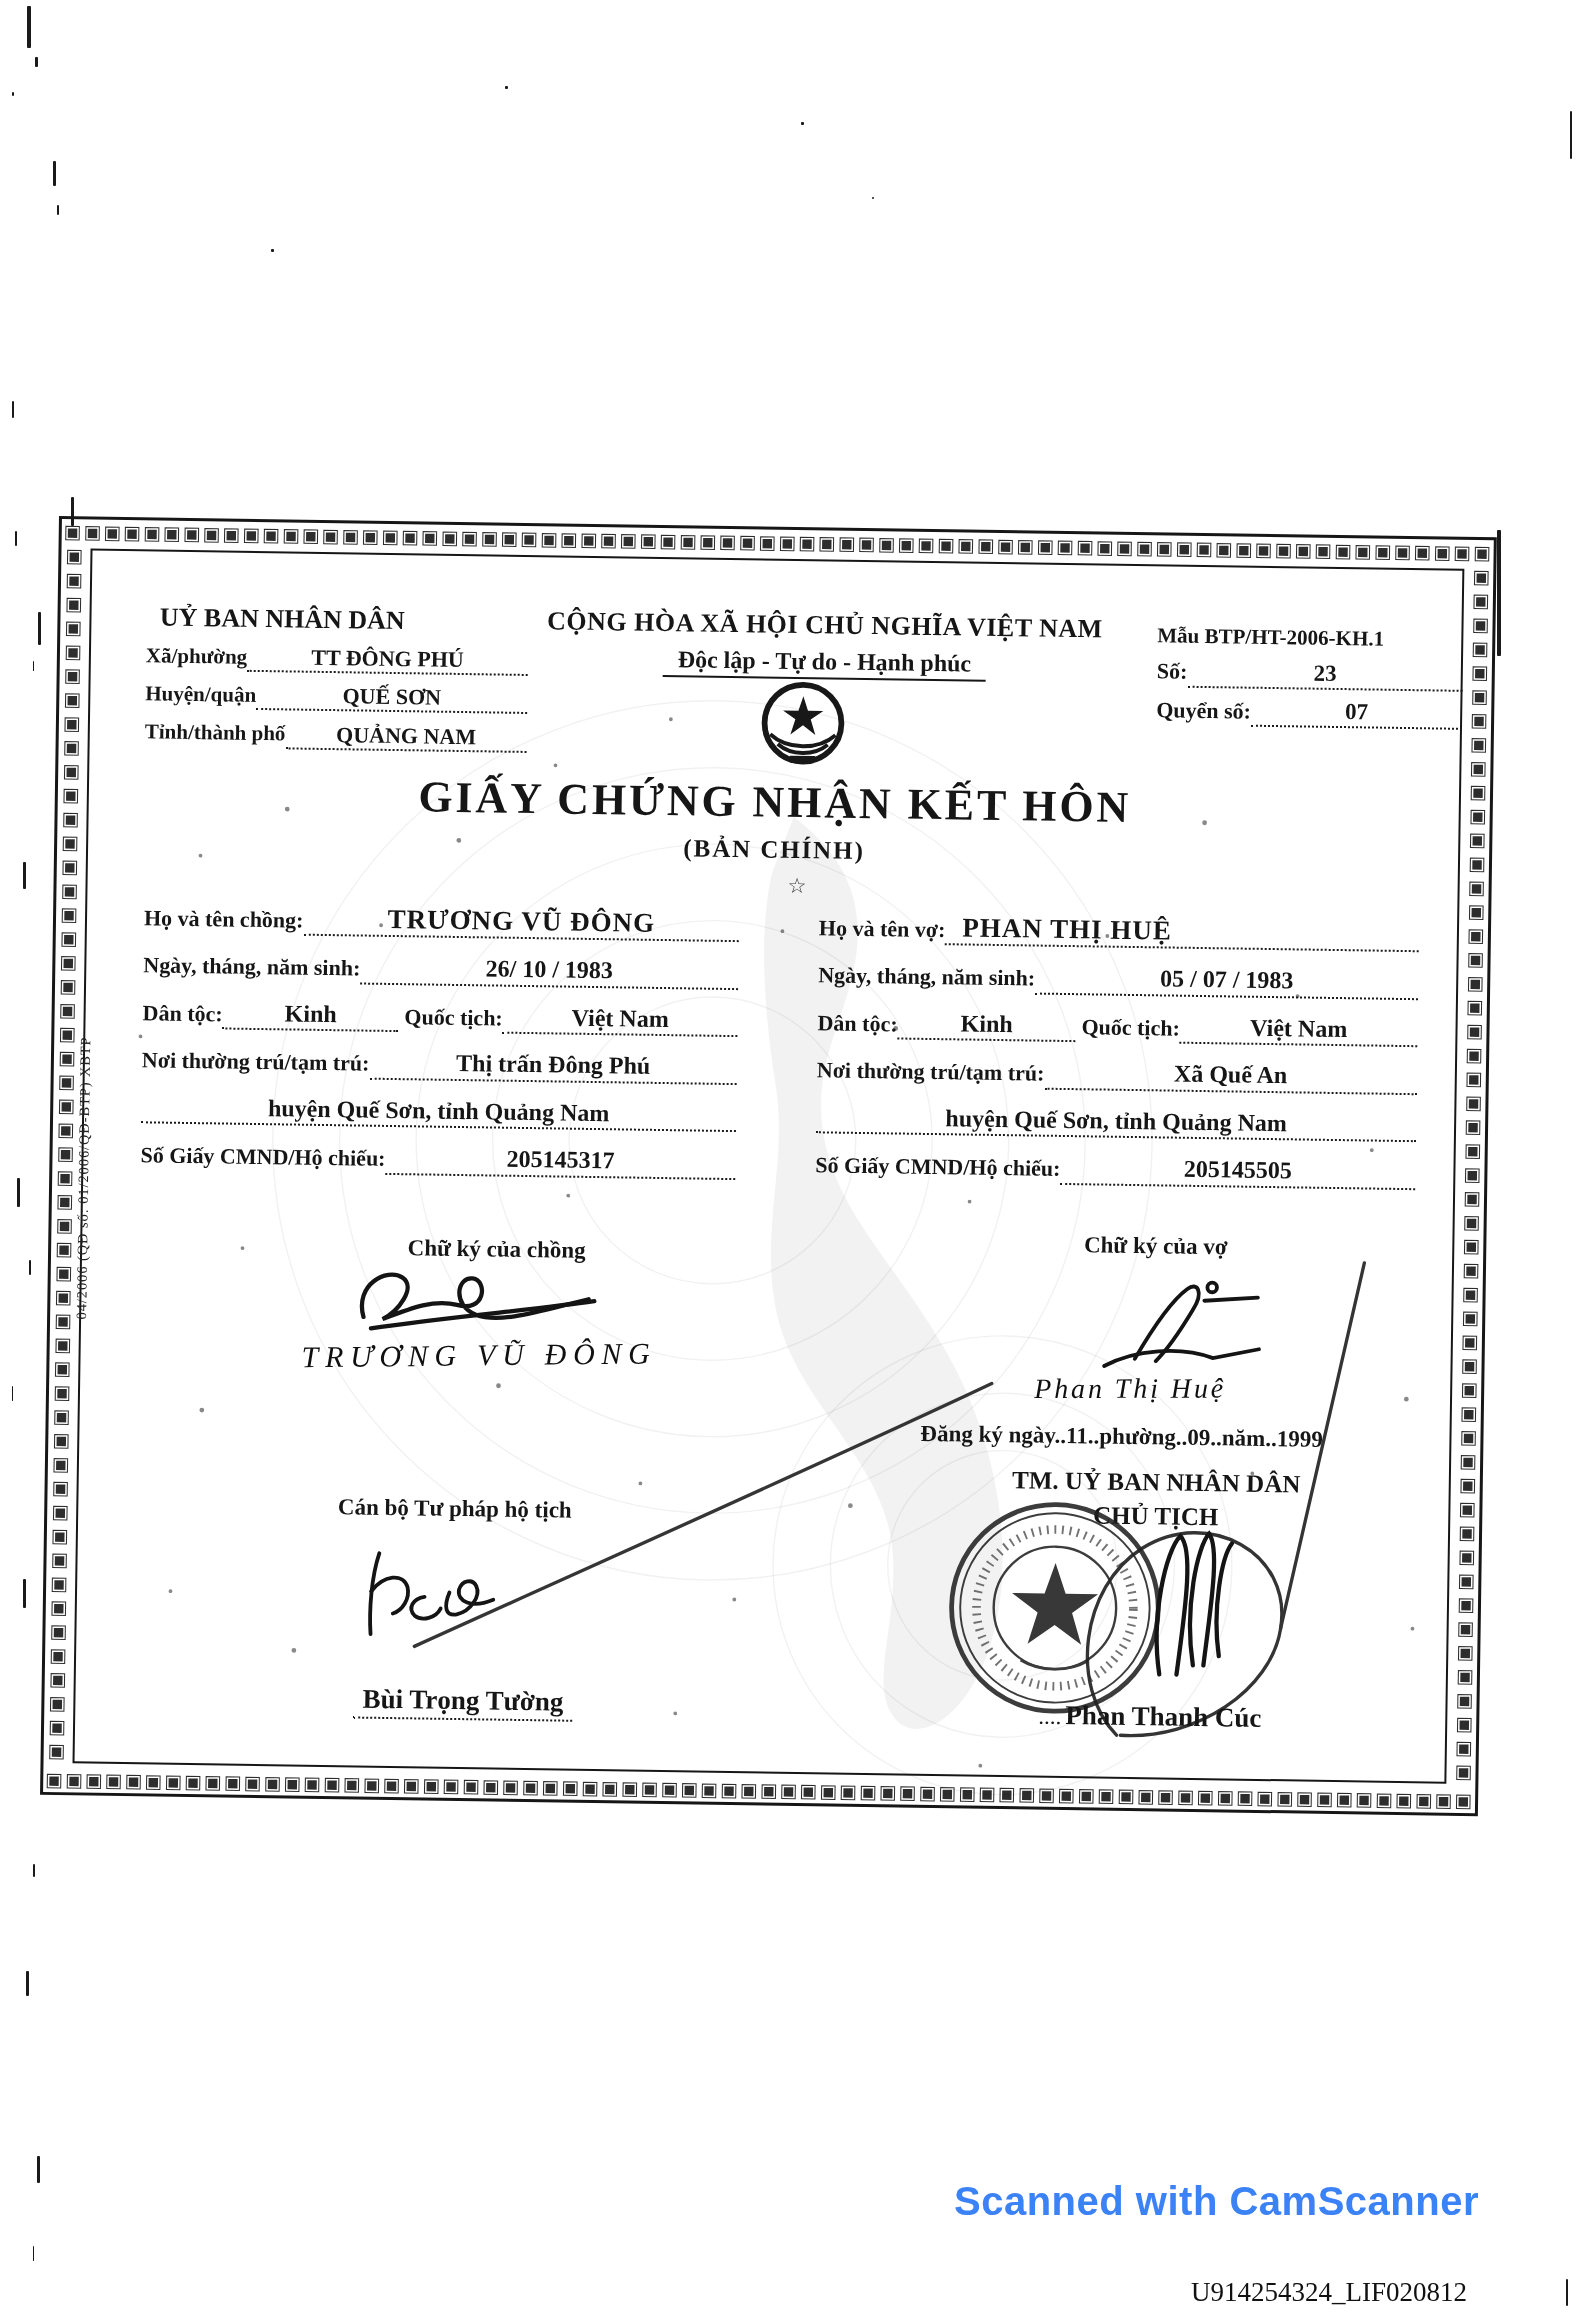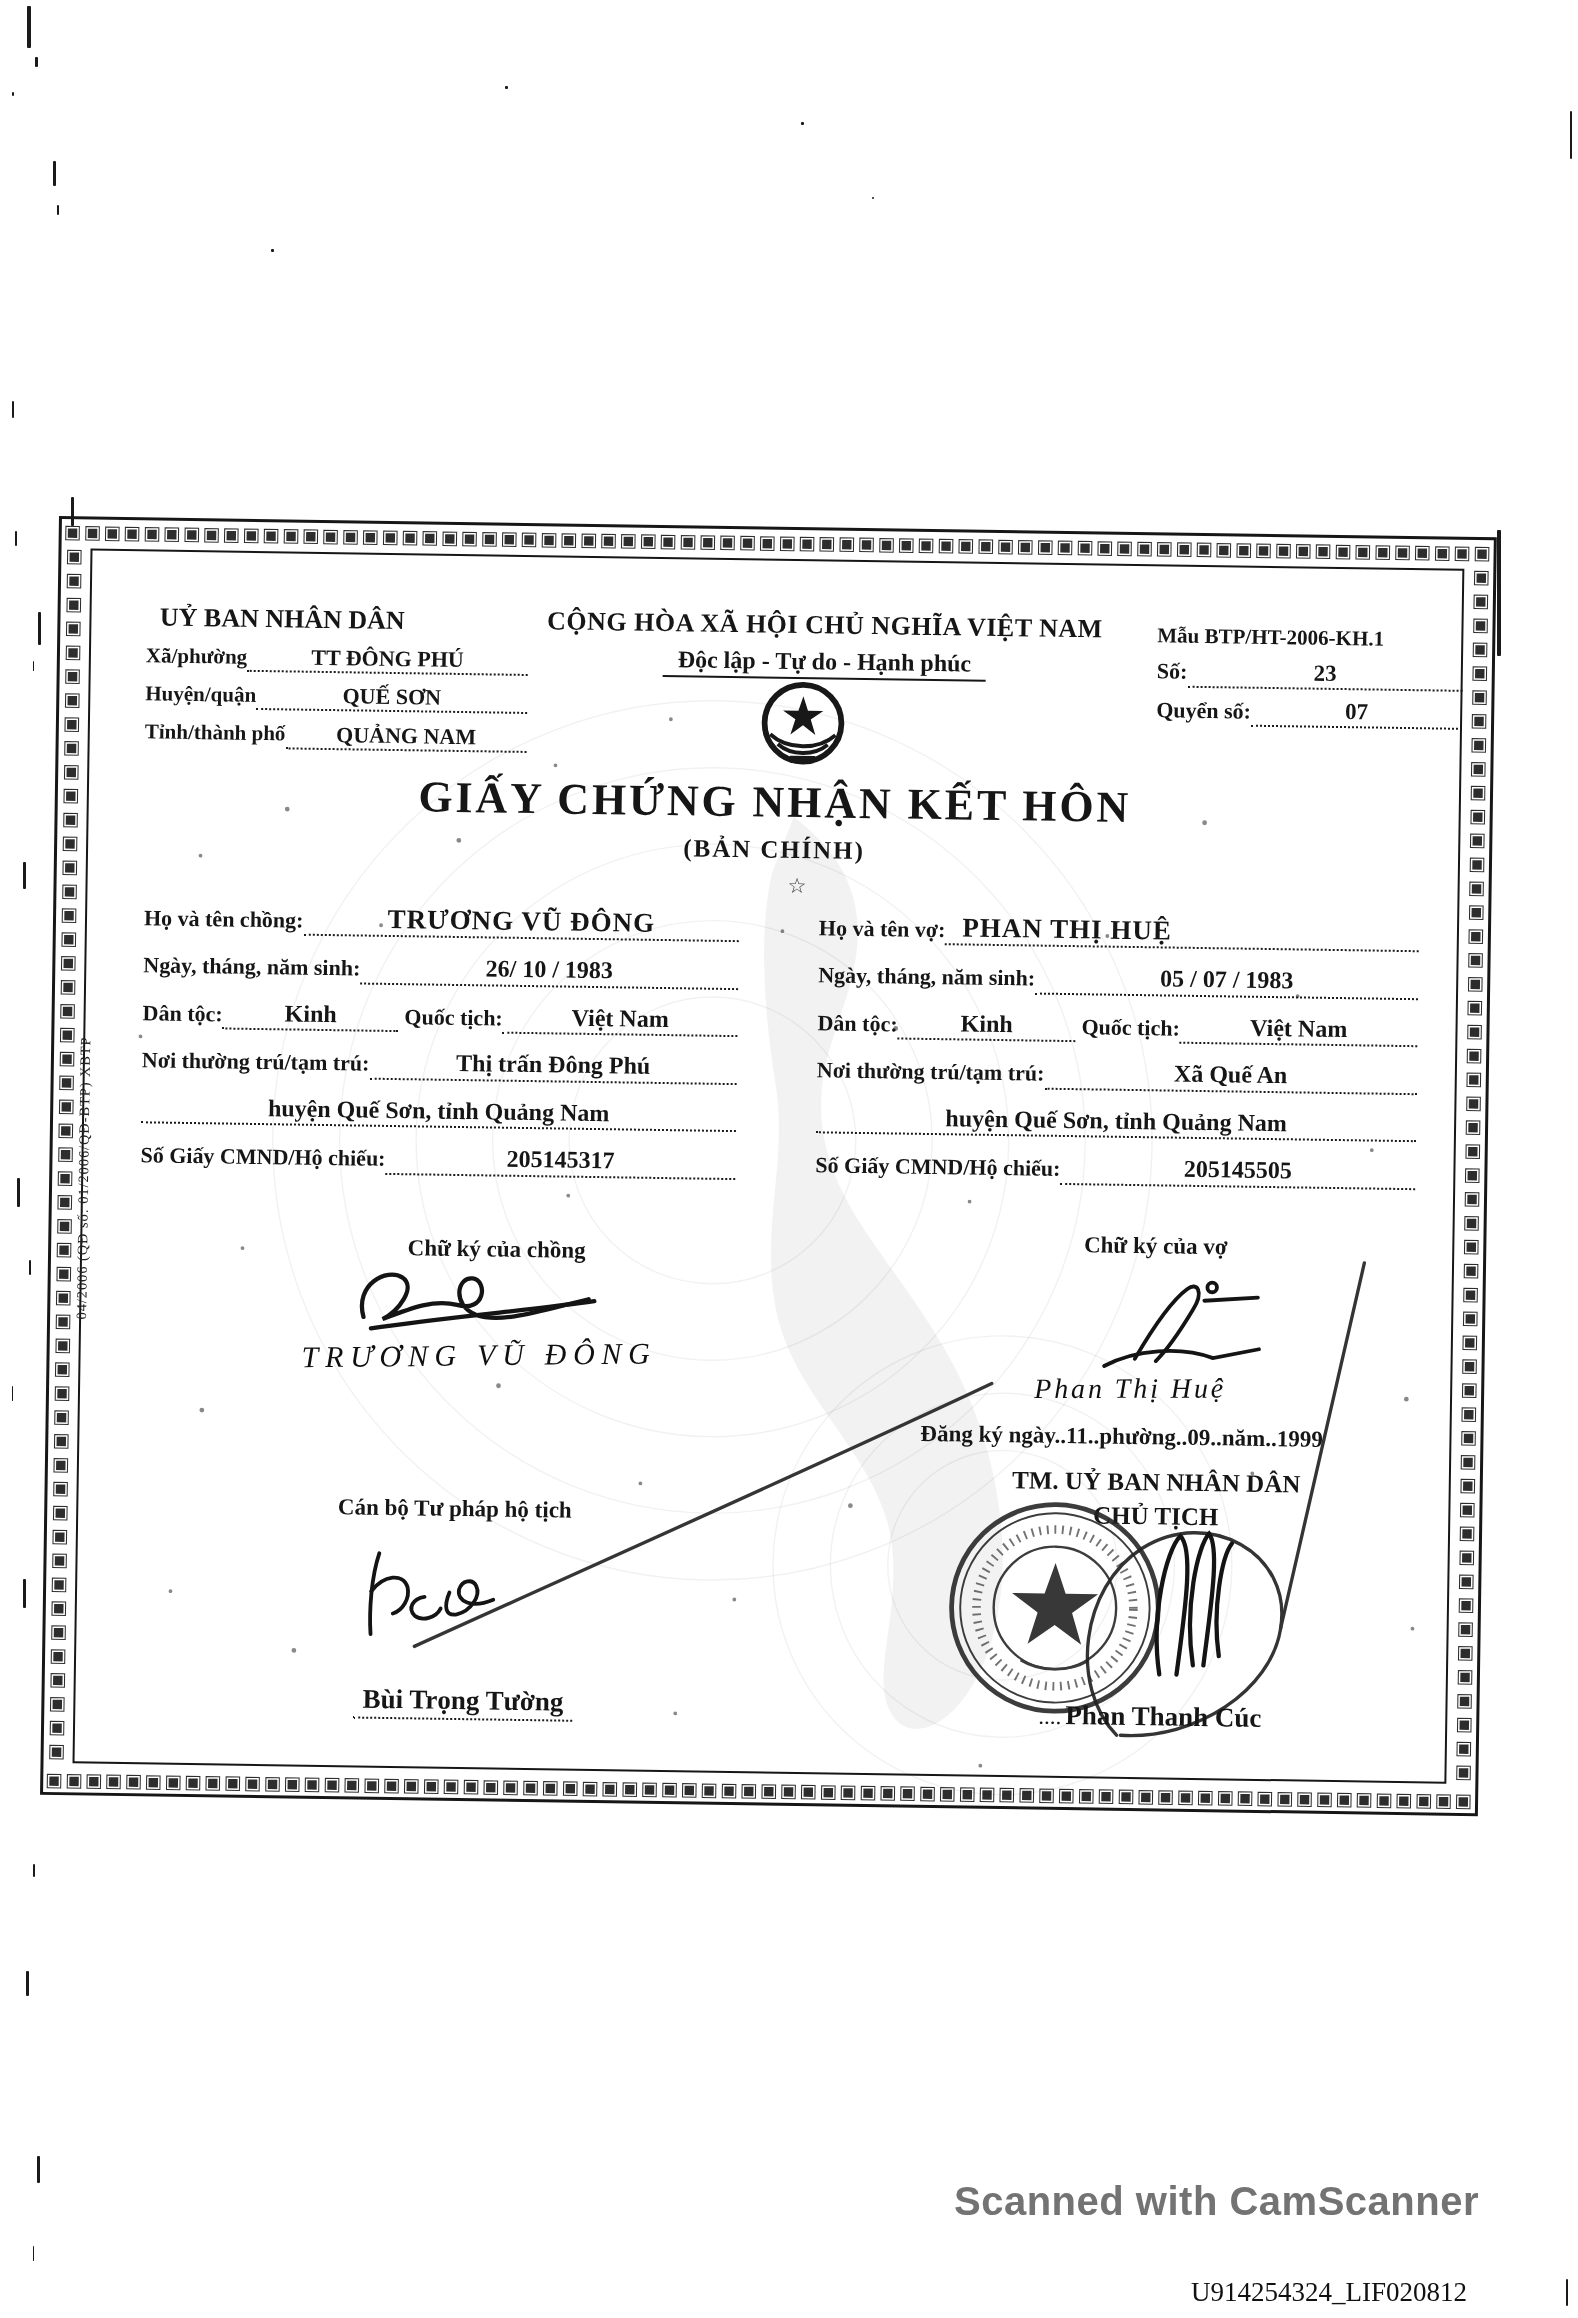--- a/index.html
+++ b/index.html
@@ -41,21 +41,21 @@
   .reg-line{font-size:23px;font-weight:bold;white-space:nowrap;}
   .off-name{font-size:27px;font-weight:bold;}
   .dotted-u{display:inline-block;border-bottom:2.9px dotted #1a1a1a;padding:0 9.6px 1.9px;}
   .side-note{position:absolute;left:23px;top:379px;height:421px;writing-mode:vertical-rl;
              transform:rotate(180deg);font-size:14.3px;color:#222;letter-spacing:1px;z-index:5;white-space:nowrap;}
   .overlay{position:absolute;inset:0;pointer-events:none;}
   
   .artifact{position:absolute;background:#1a1a1a;border-radius:1px;}
   
   .footer-brand{position:absolute;left:954px;top:2179px;font-family:"Liberation Sans","DejaVu Sans",sans-serif;
-                font-weight:bold;font-size:40px;color:#737373;letter-spacing:0.5px;}
+                font-weight:bold;font-size:40px;color:#3b82f6;letter-spacing:0.5px;}
   .footer-code{position:absolute;left:1191px;top:2277px;font-size:27px;color:#111;}
   .star-decor{font-family:"DejaVu Sans",sans-serif;font-size:21px;color:#333;}
 </style>
 </head>
 <body>
 
 <div class="page">
 
   <div>
     <div class="artifact" style="left:27px;top:5.7px;width:3.8px;height:42px;"></div>

